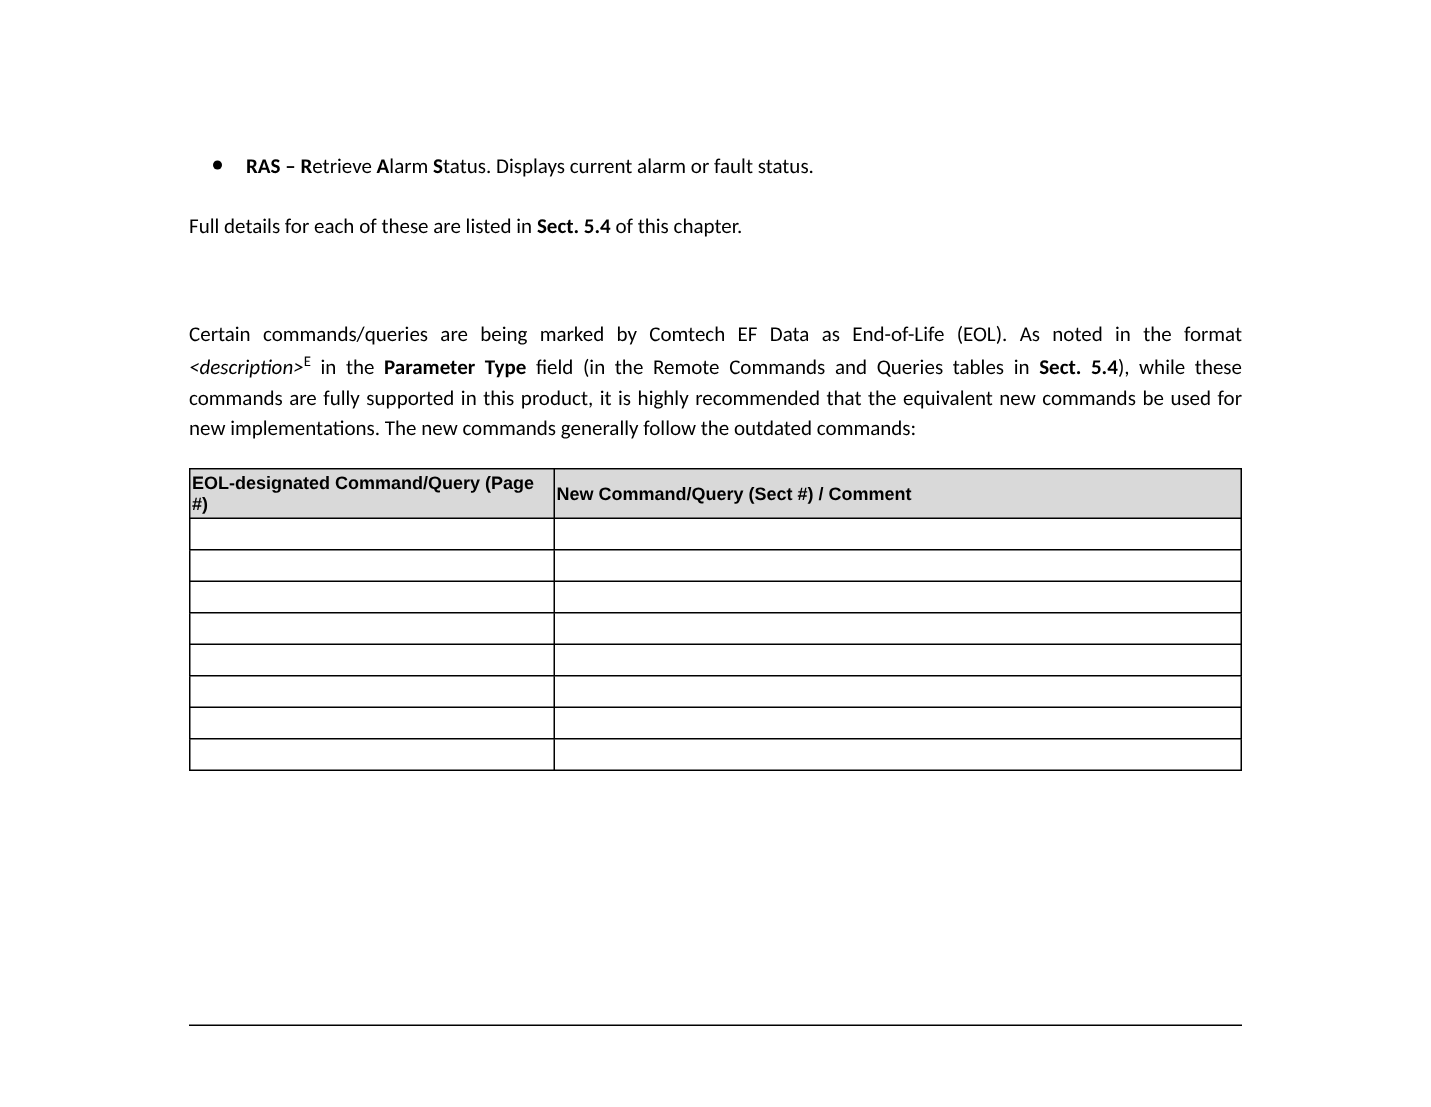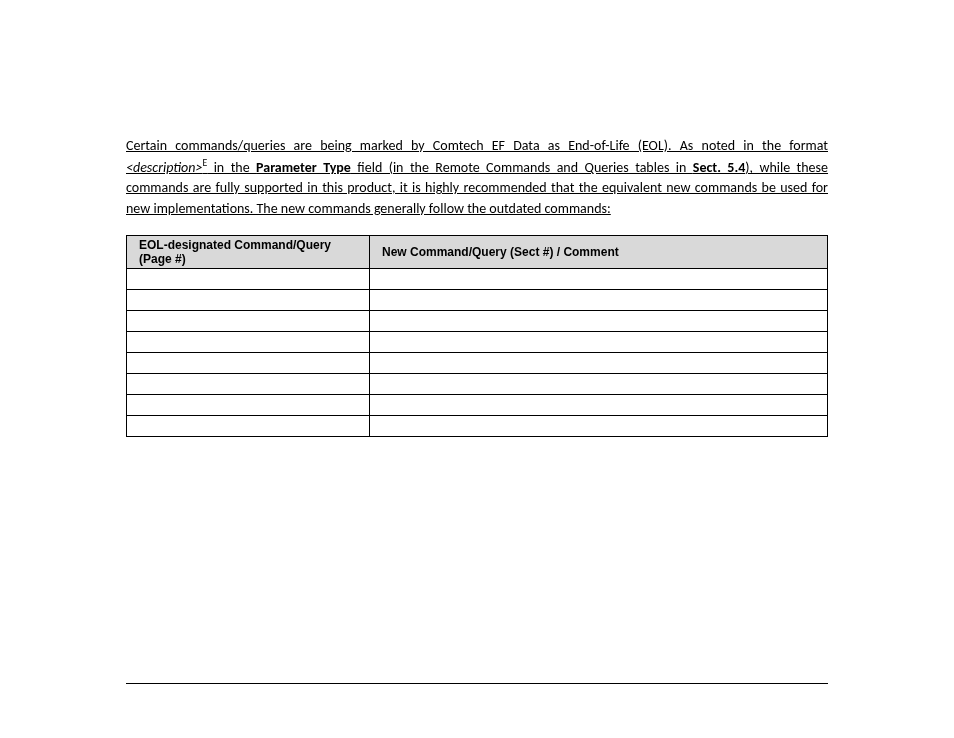--- a/index.html
+++ b/index.html
@@ -34,31 +34,31 @@
     margin-top: 7px;
     margin-right: 16px;
     flex: 0 0 auto;
   }
   .bullet-text { flex: 1 1 auto; }
   .para {
     font-size: 14px;
     line-height: 1.45;
     margin-bottom: 16px;
   }
-  .para.justify { text-align: justify; text-decoration: underline; }
+  .para.justify { text-align: justify; }
   .gap { height: 36px; }
   table.eol {
     border-collapse: collapse;
     width: 100%;
     font-family: Arial, sans-serif;
     font-size: 12px;
   }
   table.eol th, table.eol td {
     border: 1px solid #000;
-    padding: 2px 12px;
+    padding: 2px 1px;
     text-align: left;
     height: 16px;
   }
   table.eol th {
     background: #d9d9d9;
     font-weight: bold;
   }
   table.eol col.c1 { width: 243px; }
   table.eol col.c2 { width: auto; }
   .footer-rule {
@@ -70,21 +70,30 @@
     height: 0;
   }
   sup { font-size: 0.7em; vertical-align: super; }
   em.desc { font-style: italic; }
 </style>
 </head>
 <body>
 
 <div class="page">
 
+  <div class="bullet-line">
+    <span class="bullet-dot"></span>
+    <span class="bullet-text">
+      <b>RAS – </b><b>R</b><span>etrieve </span><b>A</b><span>larm </span><b>S</b><span>tatus. Displays current alarm or fault status.</span>
+    </span>
+  </div>
 
+  <div class="para">
+    <span>Full details for each of these are listed in </span><b>Sect. 5.4</b><span> of this chapter.</span>
+  </div>
 
   <div class="gap"></div>
 
   <div class="para justify">
     <span>Certain commands/queries are being marked by Comtech EF Data as End-of-Life (EOL). As noted in the format </span><em class="desc">&lt;description&gt;</em><sup>E</sup><span> in the </span><b>Parameter Type</b><span> field (in the Remote Commands and Queries tables in </span><b>Sect. 5.4</b><span>), while these commands are fully supported in this product, it is highly recommended that the equivalent new commands be used for new implementations. The new commands generally follow the outdated commands:</span>
   </div>
 
   <table class="eol">
     <colgroup>
         <col class="c1">

